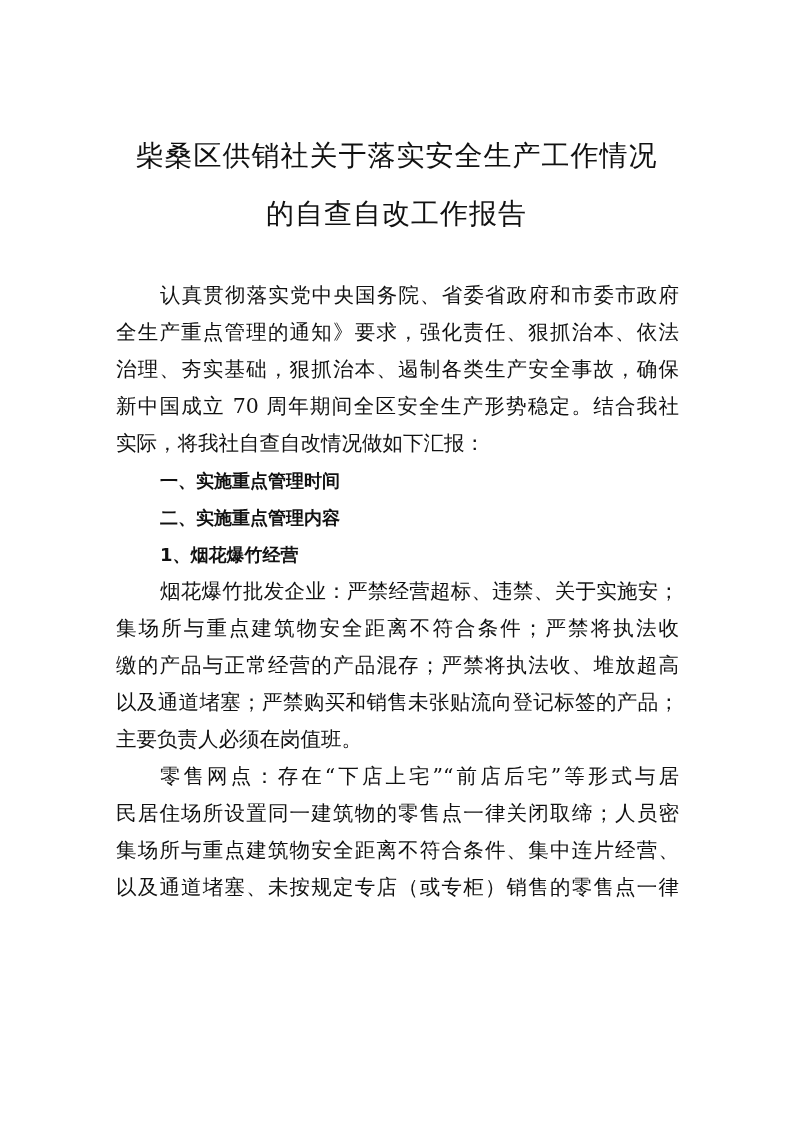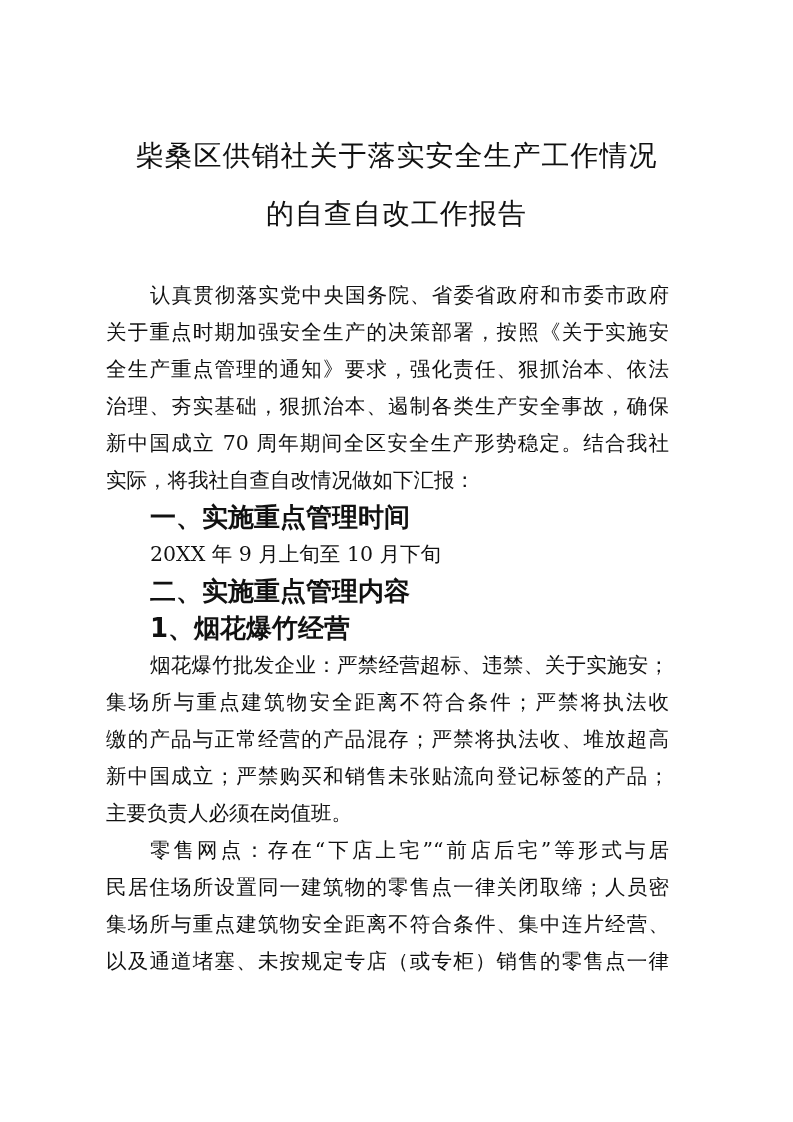--- a/index.html
+++ b/index.html
@@ -3,55 +3,53 @@
 <meta charset="utf-8">
 <style>
   html, body { margin: 0; padding: 0; background: #ffffff; }
   body { width: 793px; height: 1122px; position: relative; overflow: hidden;
          font-family: "DejaVu Serif", "Liberation Serif", serif; color: #111; }
   .page { position: absolute; left: 0; top: 0; width: 793px; height: 1122px; background: #fff; border-radius: 28px; }
   .title { position: absolute; left: 0; width: 793px; text-align: center;
            font-size: 28px; letter-spacing: 1px; color: #111; line-height: 40px; }
   .t1 { top: 136px; }
   .t2 { top: 194px; }
-  .body { position: absolute; left: 106px; top: 277px; width: 563px; }
+  .body { position: absolute; left: 116px; top: 277px; width: 563px; }
   .line { font-size: 20.5px; height: 37px; line-height: 37px; white-space: nowrap;
           text-align: justify; text-align-last: justify; letter-spacing: 0; }
   .line.last { text-align-last: left; }
   .indent { padding-left: 44px; }
-  .h { font-family: "DejaVu Sans", "Liberation Sans", sans-serif; font-weight: bold; font-size: 26px; }
+  .h { font-family: "DejaVu Sans", "Liberation Sans", sans-serif; font-weight: bold; font-size: 18px; }
   .plain { text-align-last: left; }
 </style>
 </head>
 <body>
 
 <div class="page">
   <div class="title t1">柴桑区供销社关于落实安全生产工作情况</div>
   <div class="title t2">的自查自改工作报告</div>
 
   <div class="body">
     <div>
       <div class="line indent">认真贯彻落实党中央国务院、省委省政府和市委市政府</div>
-      <div class="line">关于重点时期加强安全生产的决策部署，按照《关于实施安</div>
       <div class="line">全生产重点管理的通知》要求，强化责任、狠抓治本、依法</div>
       <div class="line">治理、夯实基础，狠抓治本、遏制各类生产安全事故，确保</div>
       <div class="line">新中国成立 70 周年期间全区安全生产形势稳定。结合我社</div>
       <div class="line last">实际，将我社自查自改情况做如下汇报：</div>
     </div>
 
     <div class="line indent h plain">一、实施重点管理时间</div>
-    <div class="line indent plain">20XX 年 9 月上旬至 10 月下旬</div>
     <div class="line indent h plain">二、实施重点管理内容</div>
     <div class="line indent h plain">1、烟花爆竹经营</div>
 
     <div>
       <div class="line indent">烟花爆竹批发企业：严禁经营超标、违禁、关于实施安；</div>
       <div class="line">集场所与重点建筑物安全距离不符合条件；严禁将执法收</div>
       <div class="line">缴的产品与正常经营的产品混存；严禁将执法收、堆放超高</div>
-      <div class="line">新中国成立；严禁购买和销售未张贴流向登记标签的产品；</div>
+      <div class="line">以及通道堵塞；严禁购买和销售未张贴流向登记标签的产品；</div>
       <div class="line last">主要负责人必须在岗值班。</div>
     </div>
 
     <div>
       <div class="line indent">零售网点：存在“下店上宅”“前店后宅”等形式与居</div>
       <div class="line">民居住场所设置同一建筑物的零售点一律关闭取缔；人员密</div>
       <div class="line">集场所与重点建筑物安全距离不符合条件、集中连片经营、</div>
       <div class="line">以及通道堵塞、未按规定专店（或专柜）销售的零售点一律</div>
     </div>
   </div>

